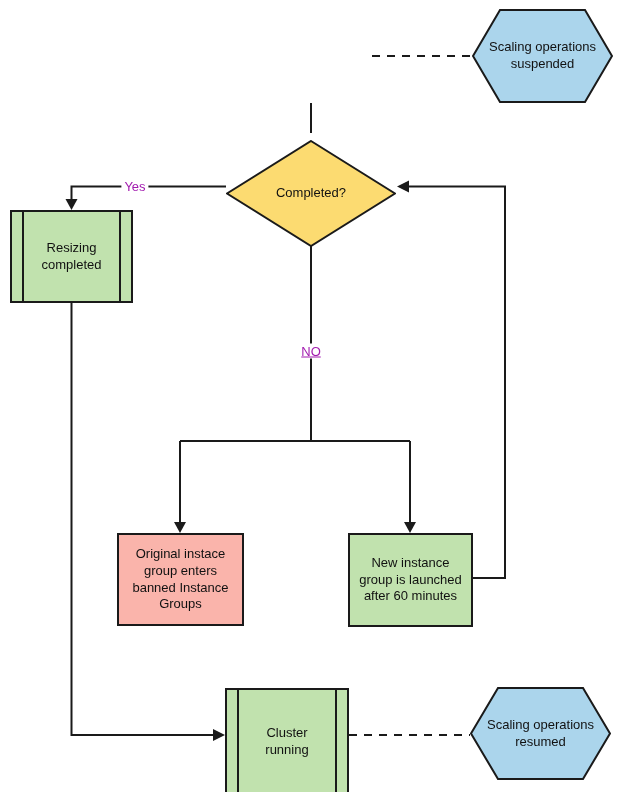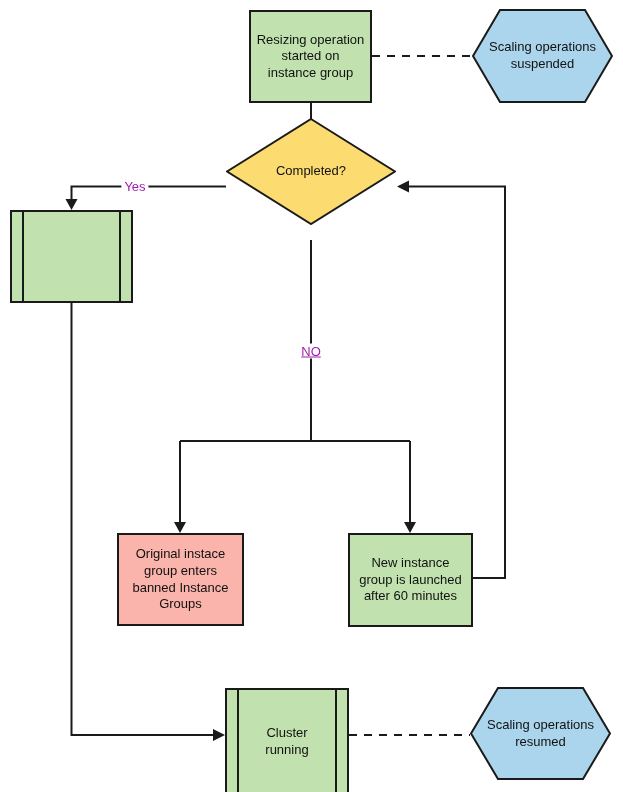--- a/index.html
+++ b/index.html
@@ -102,44 +102,41 @@
 
     <polyline points="473,578 505,578 505,186.5 408,186.5"></polyline>
     <polygon class="arrowhead" points="409,180.5 409,192.5 397,186.5"></polygon>
 
     <polyline points="71.5,303 71.5,735 213,735"></polyline>
     <polygon class="arrowhead" points="213,729 213,741 225,735"></polygon>
 
     <line class="dashed" x1="349" y1="735" x2="470" y2="735"></line>
   </svg>
 
-  <div class="node rect-node fill-green" style="left:249px; top:10px; width:123px; height:93px;">
-    <span class="node-label">Resizing operation
-started on
-instance group</span>
-  </div>
 
   <div class="node svg-node" style="left:472px; top:9px; width:141px; height:94px;">
     <svg viewBox="0 0 141 94">
       <polygon class="poly-blue" points="1,47 28,1 113,1 140,47 113,93 28,93"></polygon>
     </svg>
     <span class="node-label">Scaling operations
 suspended</span>
   </div>
 
-  <div class="node svg-node" style="left:226px; top:118px; width:170px; height:107px;">
+  <div class="node svg-node" style="left:226px; top:140px; width:170px; height:107px;">
     <svg viewBox="0 0 170 107">
       <polygon class="poly-yellow" points="85,1 169,53.5 85,106 1,53.5"></polygon>
     </svg>
     <span class="node-label">Completed?</span>
   </div>
 
   <div class="node rect-node fill-green" style="left:10px; top:210px; width:123px; height:93px;">
     <div class="predef-bar left"></div>
     <div class="predef-bar right"></div>
+    <span class="node-label">Resizing
+completed</span>
   </div>
 
   <div class="node rect-node fill-pink" style="left:117px; top:533px; width:127px; height:93px;">
     <span class="node-label">Original instace
 group enters
 banned Instance
 Groups</span>
   </div>
 
   <div class="node rect-node fill-green" style="left:348px; top:533px; width:125px; height:94px;">

